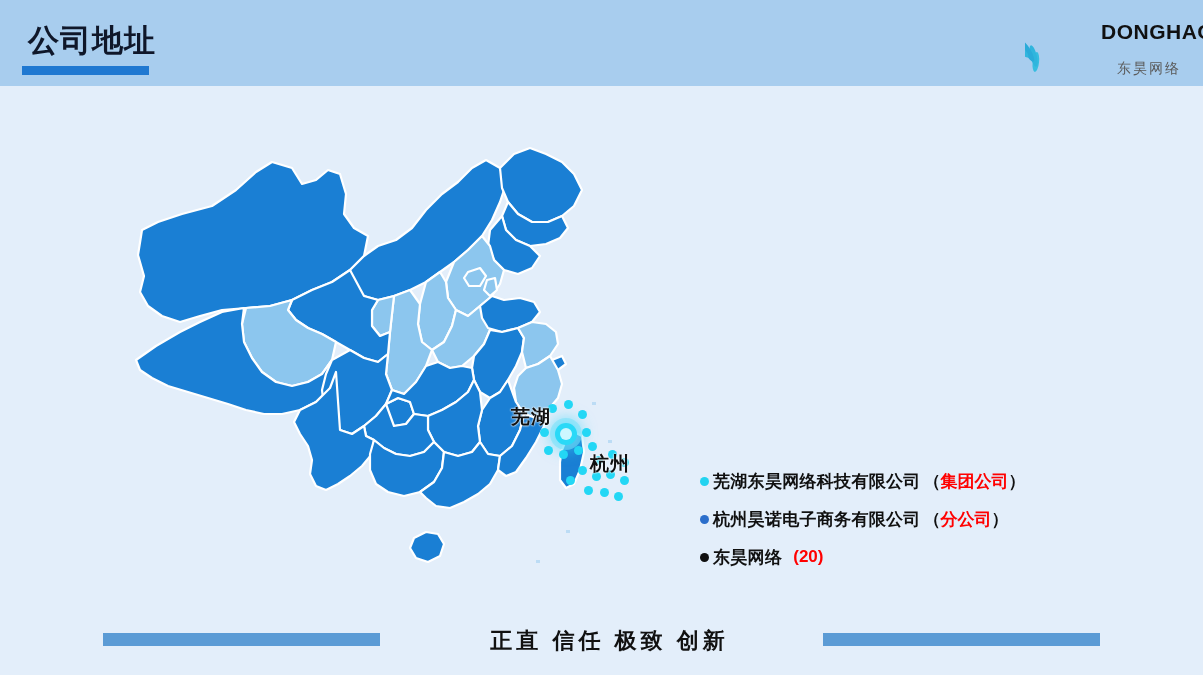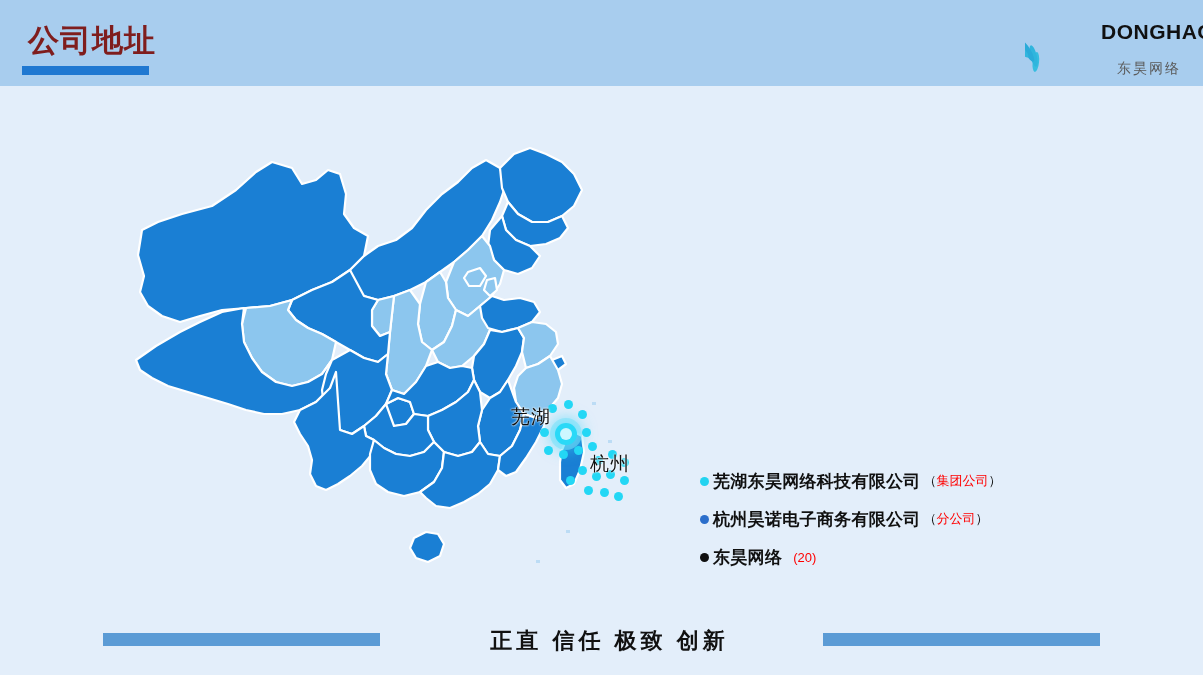--- a/index.html
+++ b/index.html
@@ -22,21 +22,21 @@
     width: 1203px;
     height: 86px;
     background: #a8cdee;
   }
   .page-title {
     position: absolute;
     left: 28px;
     top: 22px;
     font-size: 31px;
     font-weight: bold;
-    color: #7f1d1d;
+    color: #0f172a;
     letter-spacing: 1px;
     line-height: 38px;
     white-space: nowrap;
   }
   .title-underline {
     position: absolute;
     left: 22px;
     top: 66px;
     width: 127px;
     height: 9px;
@@ -83,21 +83,21 @@
     position: absolute;
     left: 96px;
     top: 110px;
     width: 600px;
     height: 500px;
   }
   .map-svg { display: block; width: 600px; height: 500px; }
   .city-label {
     position: absolute;
     font-size: 19px;
-    font-weight: normal;
+    font-weight: bold;
     color: #101010;
     white-space: nowrap;
     letter-spacing: 1px;
     text-shadow: 0 0 2px #ffffff, 0 0 2px #ffffff;
   }
   .label-wuhu   { left: 415px; top: 294px; }
   .label-hz     { left: 450px; top: 341px; margin-left: 44px; }
   .dot {
     position: absolute;
     border-radius: 50%;
@@ -137,22 +137,22 @@
     margin-right: 4px;
     flex: 0 0 auto;
   }
   .legend-text {
     font-size: 17px;
     font-weight: bold;
     color: #101010;
     letter-spacing: 0.3px;
   }
   .legend-tag {
-    font-size: 13px;
-    font-weight: normal;
+    font-size: 17px;
+    font-weight: bold;
     color: #101010;
     margin-left: 3px;
   }
   .legend-tag .red { color: #ff0000; }
   
   .footer-bar {
     position: absolute;
     top: 633px;
     height: 13px;
     background: #5b9bd5;

